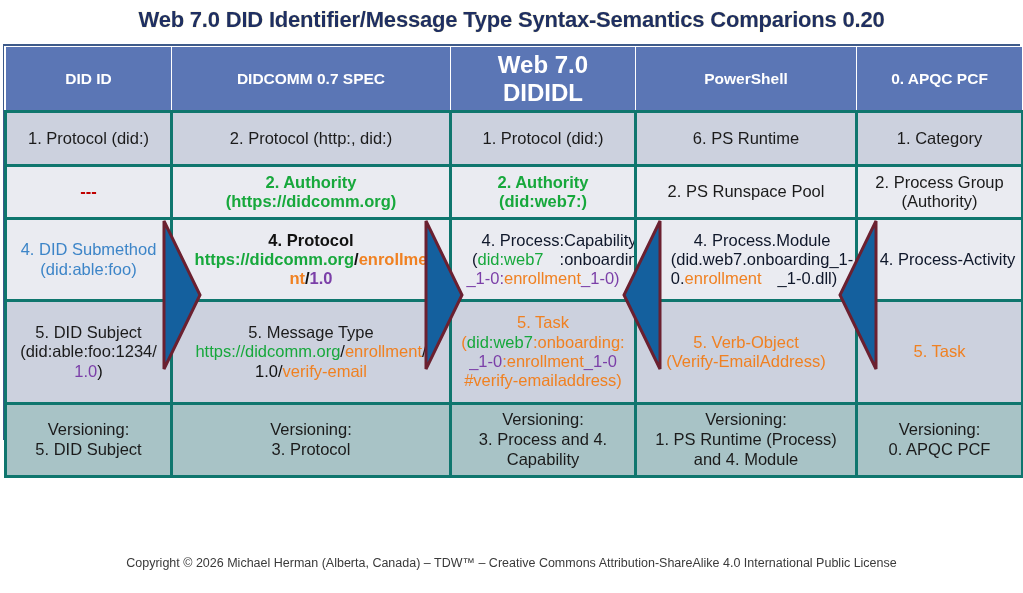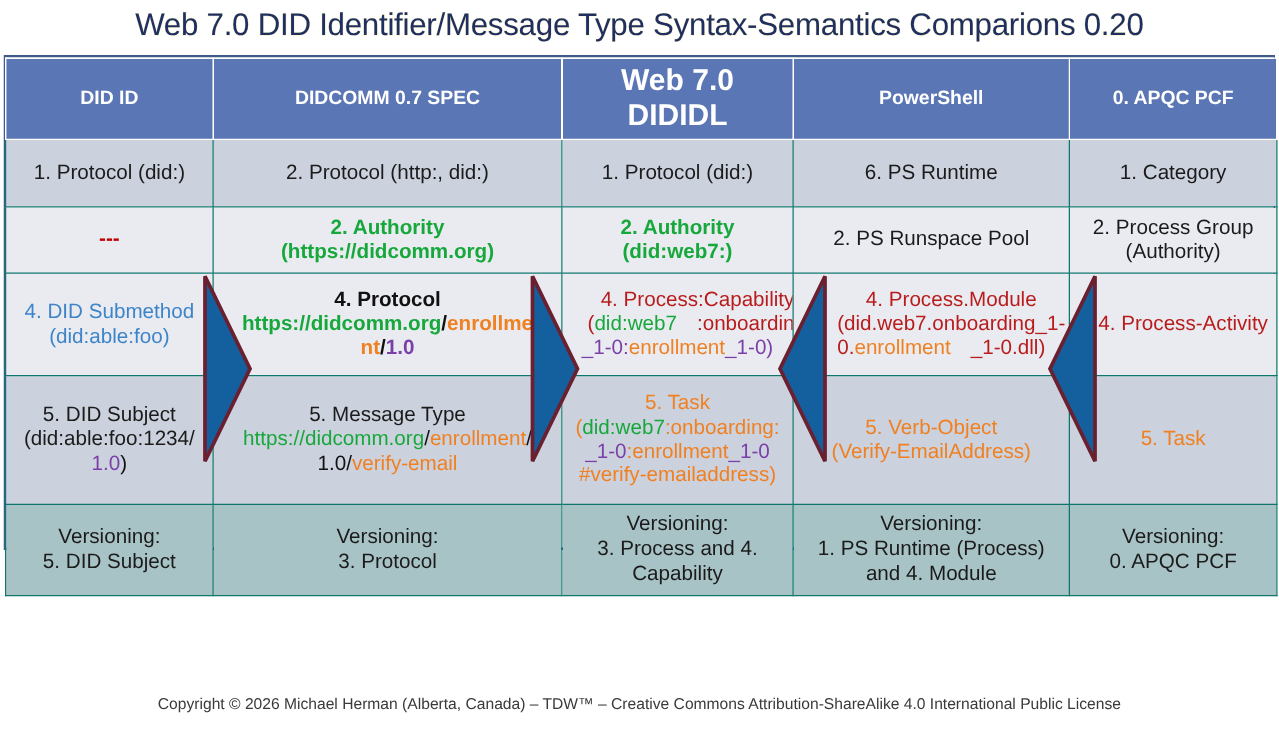--- a/index.html
+++ b/index.html
@@ -8,22 +8,22 @@
     background:#ffffff;
     font-family:"Liberation Sans", sans-serif;
     overflow:hidden;
     position:relative;
   }
 
   
   #title{
     width:100%;
     text-align:center;
-    font-size:25px;
-    font-weight:normal;
+    font-size:22px;
+    font-weight:bold;
     color:#1f2f62;
     letter-spacing:-0.2px;
     line-height:40px;
     height:42px;
     -webkit-text-stroke:0.6px #f2edbf;
     paint-order:stroke fill;
     white-space:nowrap;
   }
 
   
@@ -37,21 +37,21 @@
     border-right:1px solid #3d5a8a;
     box-sizing:border-box;
   }
   table{
     border-collapse:collapse;
     width:100%;
     height:100%;
     table-layout:fixed;
   }
   td,th{
-    border:1px solid #0f766e;
+    border:3px solid #0f766e;
     text-align:center;
     vertical-align:middle;
     padding:2px 4px;
     box-sizing:border-box;
     overflow:hidden;
   }
 
   
   col.c0{width:166px;}
   col.c1{width:279px;}
@@ -83,21 +83,21 @@
   tr.r2 td{height:53px;font-size:16.5px;color:#1b1b1b;line-height:1.18;}
   tr.r3 td{height:72px;font-size:16.5px;color:#1b1b1b;line-height:1.17;}
   tr.r4 td{height:82px;font-size:16.5px;color:#1b1b1b;line-height:1.17;}
   tr.r5 td{height:103px;font-size:16.5px;color:#1b1b1b;line-height:1.17;}
   tr.r6 td{height:73px;font-size:16.5px;color:#1b1b1b;line-height:1.2;}
 
   
   .green {color:#17a83c;}
   .greenb{color:#17a83c;font-weight:bold;}
   .blue  {color:#3d85c8;}
-  .magenta{color:#b91c1c;padding-left:16px;}
+  .magenta{color:#0f172a;padding-left:16px;}
   .orange{color:#f08122;}
   .purple{color:#7b3fa8;}
   .red   {color:#c00000;font-weight:bold;}
   .black {color:#111111;}
   .bold  {font-weight:bold;}
 
   .cellwrap{display:block;width:100%;}
 
   
   .arrow{

